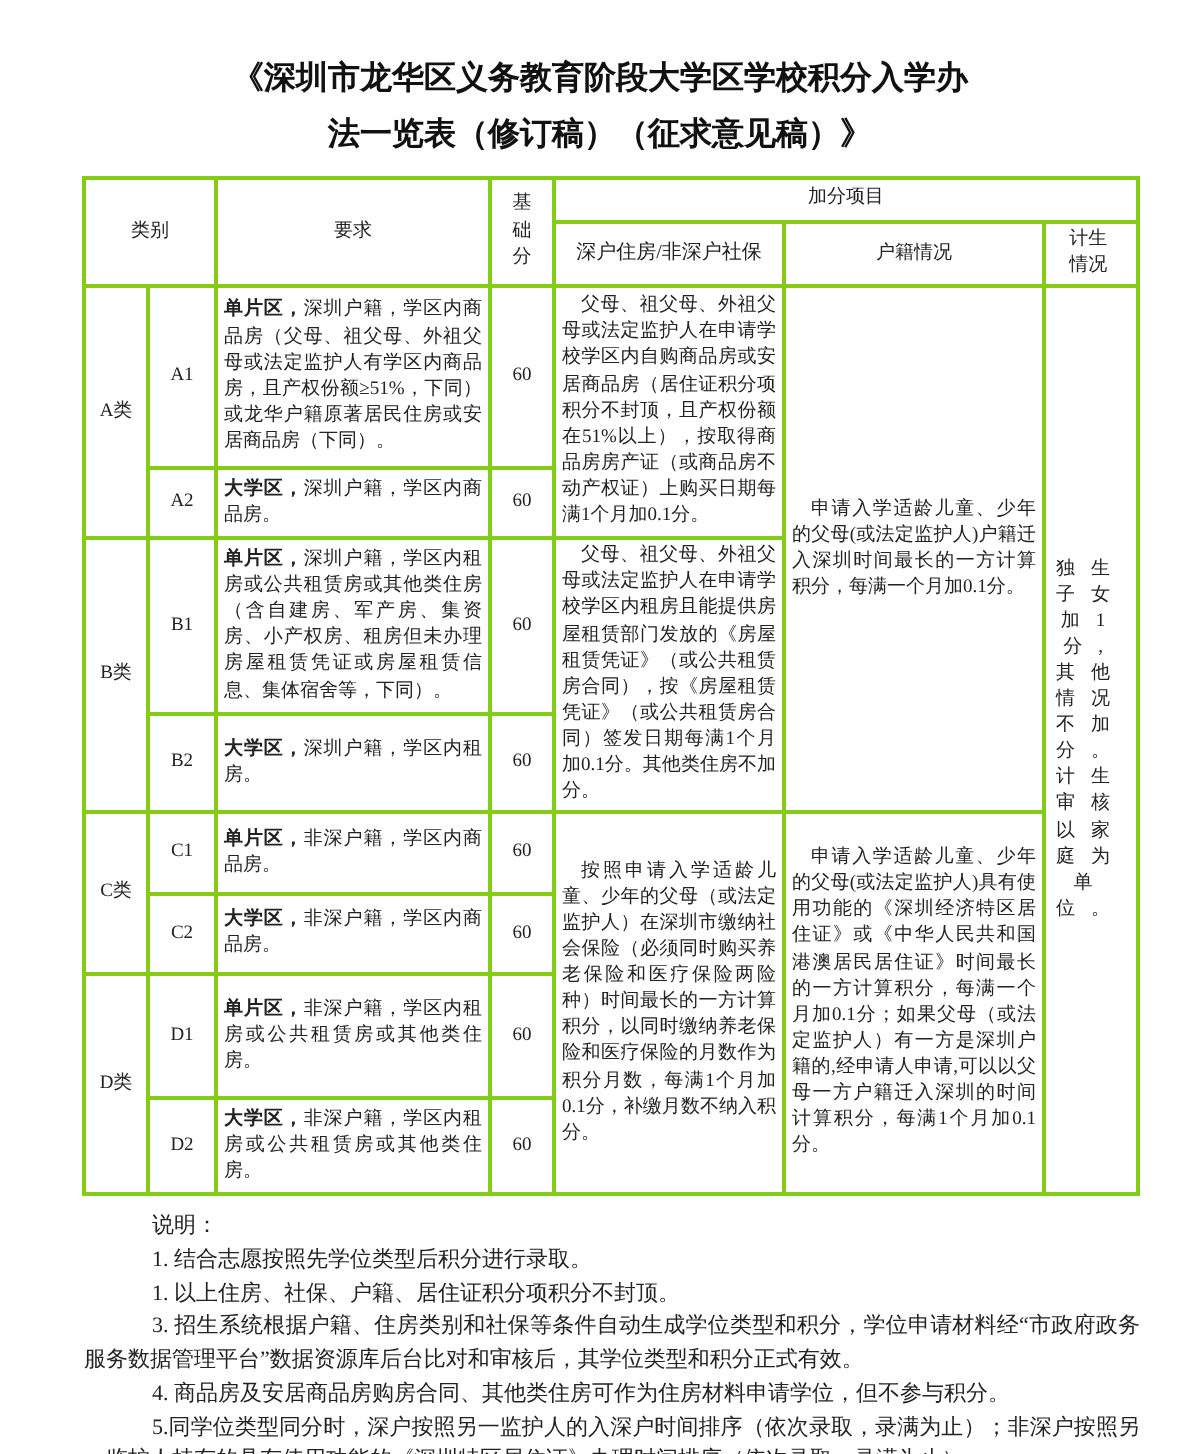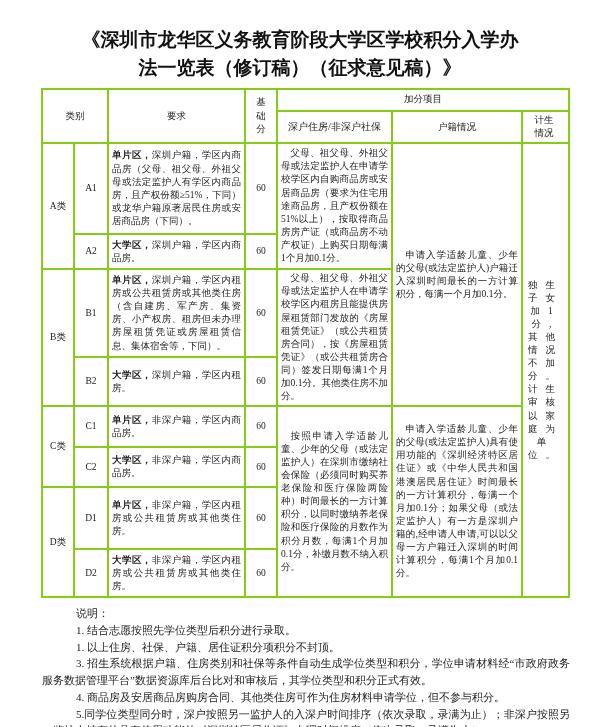--- a/index.html
+++ b/index.html
@@ -6,21 +6,21 @@
   body{
     width:600px;height:727px;background:#ffffff;color:#222;
     font-family:"Liberation Serif","DejaVu Serif",serif;
     -webkit-font-smoothing:antialiased;
     overflow:hidden;
   }
   .page{width:600px;height:727px;position:relative;}
   .doc-title{
     margin:26px 30px 6px 30px;text-align:center;
     font-family:"Liberation Sans","DejaVu Sans",sans-serif;
-    font-weight:bold;font-size:19px;line-height:28px;color:#111;
+    font-weight:bold;font-size:16px;line-height:28px;color:#111;
   }
   .doc-title span{display:block;}
   table.policy{
     border-collapse:collapse;table-layout:fixed;
     margin-left:41px;width:527px;
   }
   table.policy td,table.policy th{
     border:2px solid #84cc16;
     font-size:9.5px;line-height:1.38;
     padding:2px 3px;vertical-align:middle;
@@ -81,21 +81,21 @@
       <th style="font-size:10px;padding:2px 1px;text-align:center;">深户住房/非深户社保</th>
       <th>户籍情况</th>
       <th><span class="w2">计生情况</span></th>
     </tr>
 
     <tr class="ra1">
       <td rowspan="2" class="c">A类</td>
       <td class="c">A1</td>
       <td class="req"><b>单片区，</b><span>深圳户籍，学区内商品房（父母、祖父母、外祖父母或法定监护人有学区内商品房，且产权份额≥51%，下同）或龙华户籍原著居民住房或安居商品房（下同）。</span></td>
       <td class="c">60</td>
-      <td rowspan="2" class="para">父母、祖父母、外祖父母或法定监护人在申请学校学区内自购商品房或安居商品房（要求为住宅用途商品房，且产权份额在51%以上），按取得商品房房产证（或商品房不动产权证）上购买日期每满1个月加0.1分。</td>
+      <td rowspan="2" class="para">父母、祖父母、外祖父母或法定监护人在申请学校学区内自购商品房或安居商品房（居住证积分项积分不封顶，且产权份额在51%以上），按取得商品房房产证（或商品房不动产权证）上购买日期每满1个月加0.1分。</td>
       <td rowspan="4" class="para">申请入学适龄儿童、少年的父母(或法定监护人)户籍迁入深圳时间最长的一方计算积分，每满一个月加0.1分。</td>
       <td rowspan="8" class="jisheng">独生子女加1分,其他情况不加分。计生审核以家庭为单位。</td>
     </tr>
     <tr class="ra2">
       <td class="c">A2</td>
       <td class="req"><b>大学区，</b><span>深圳户籍，学区内商品房。</span></td>
       <td class="c">60</td>
     </tr>
 
     <tr class="rb1">

